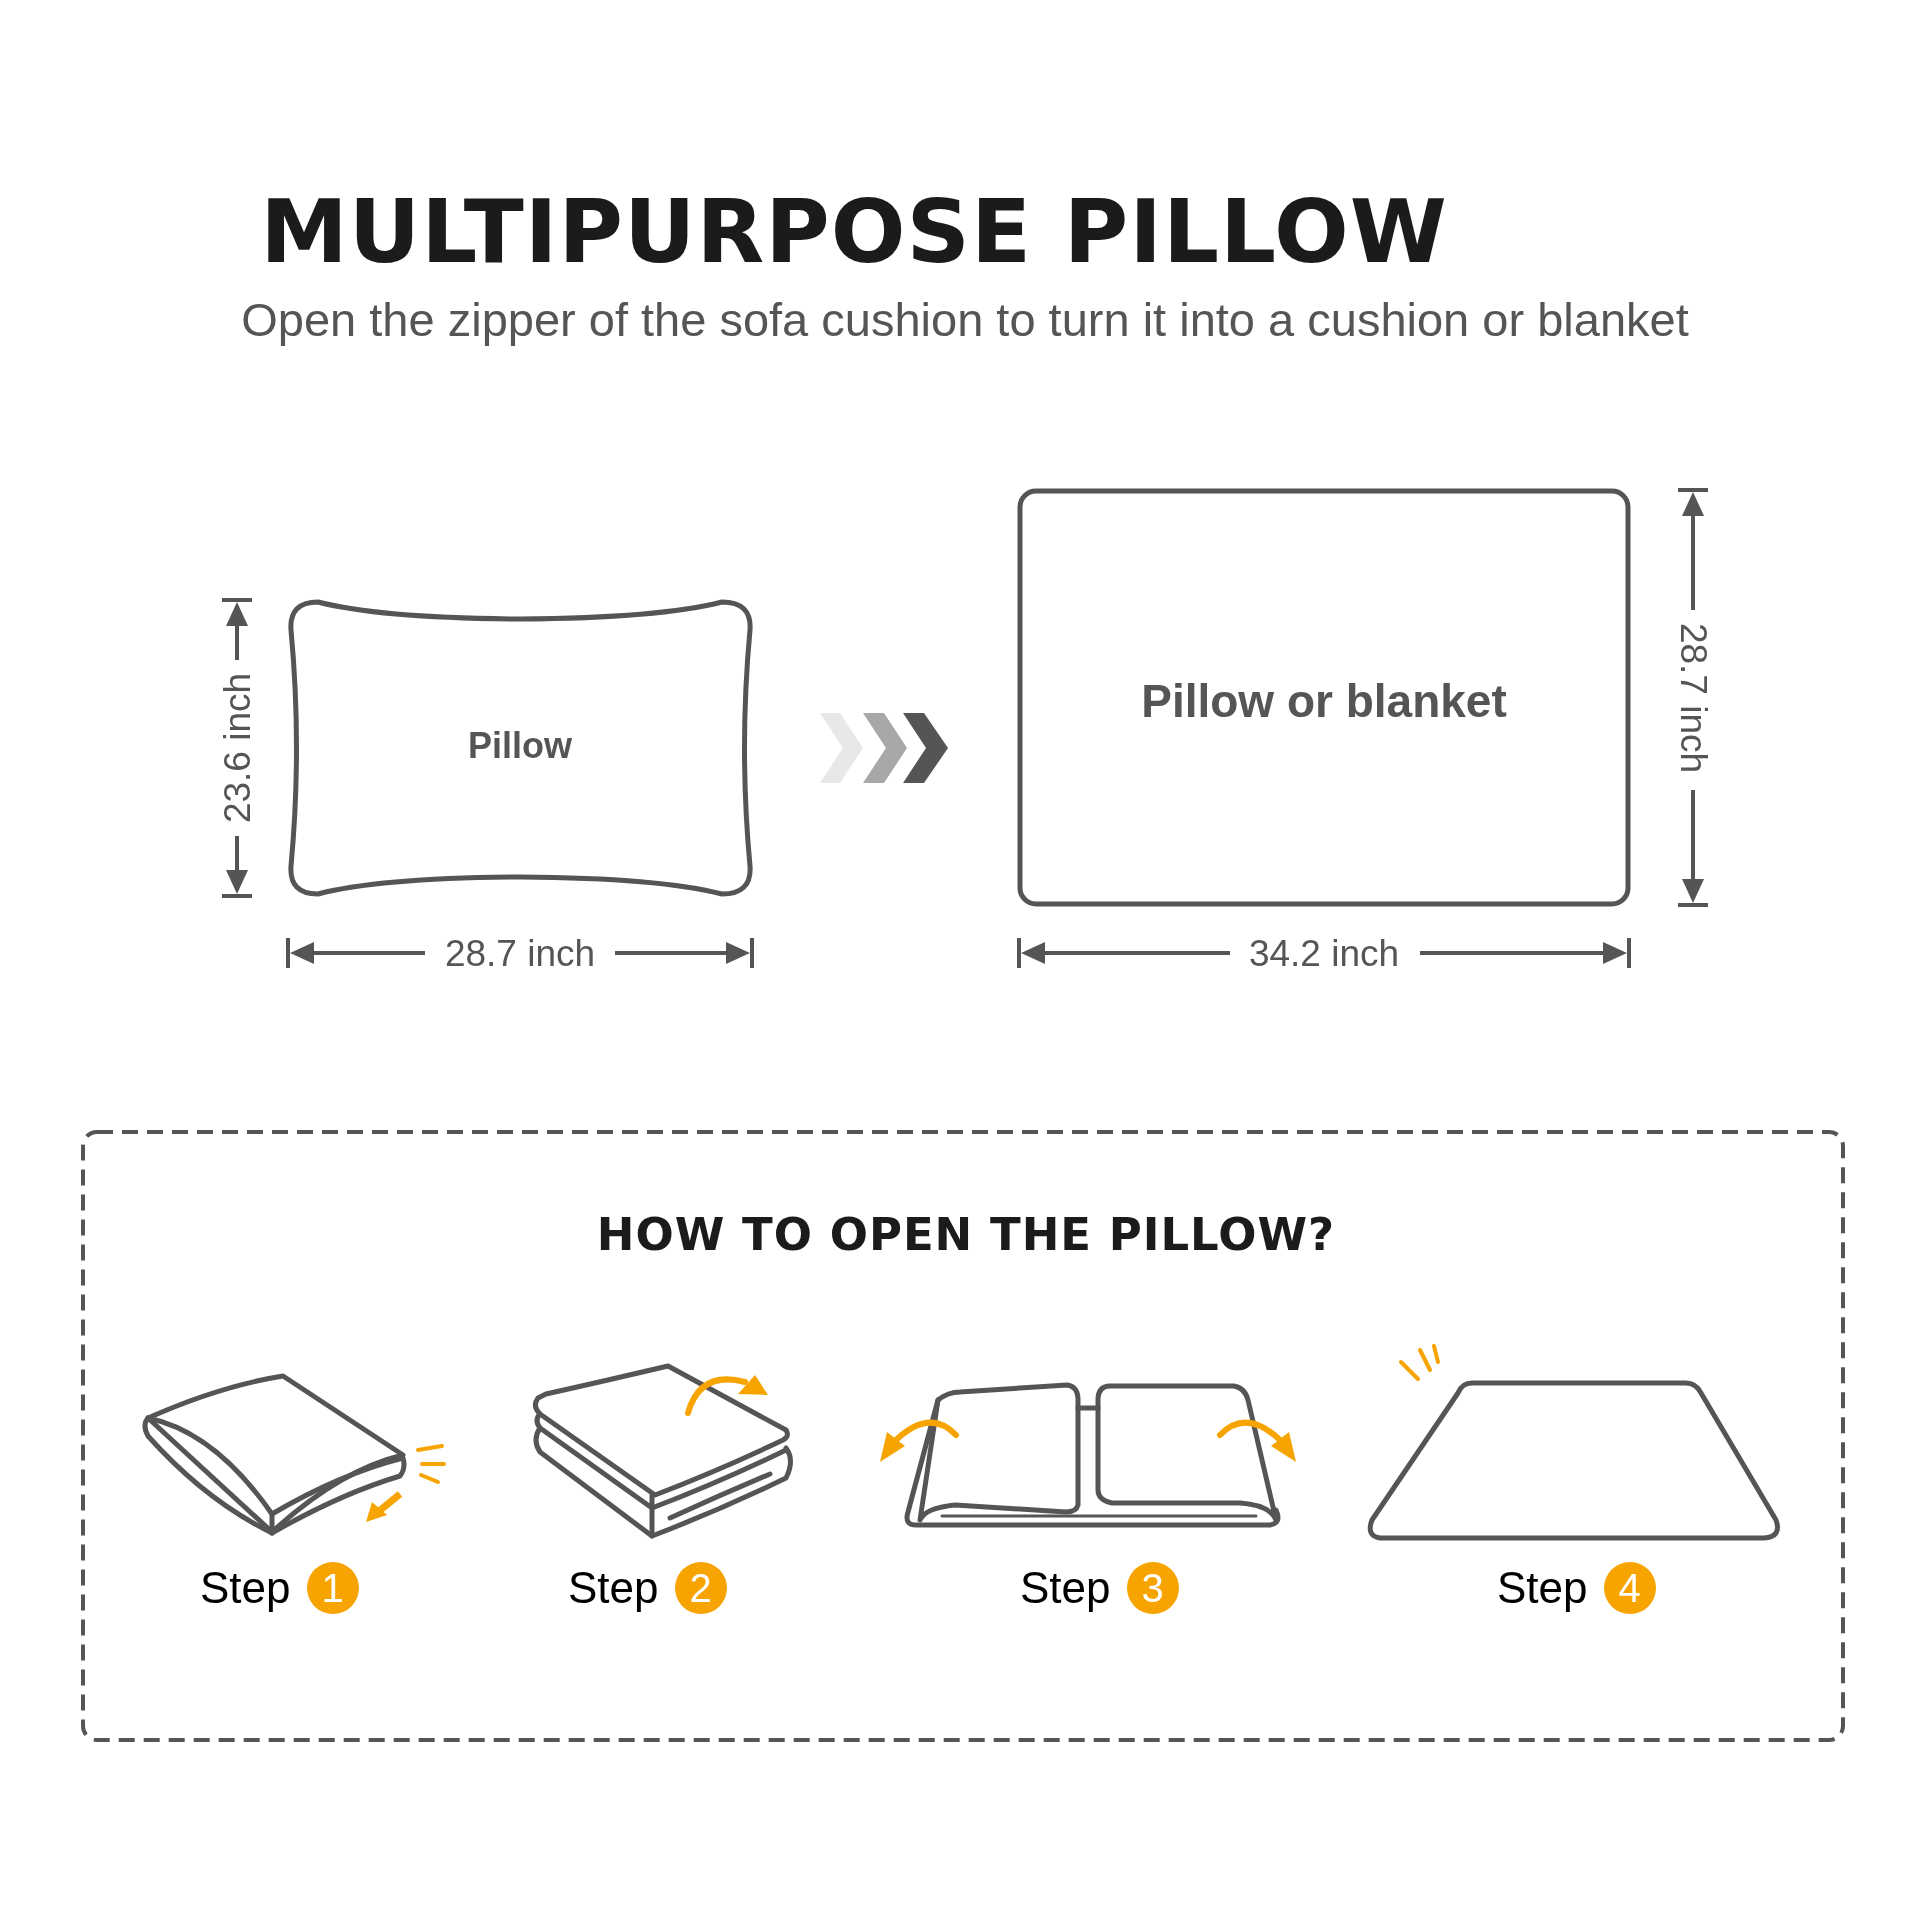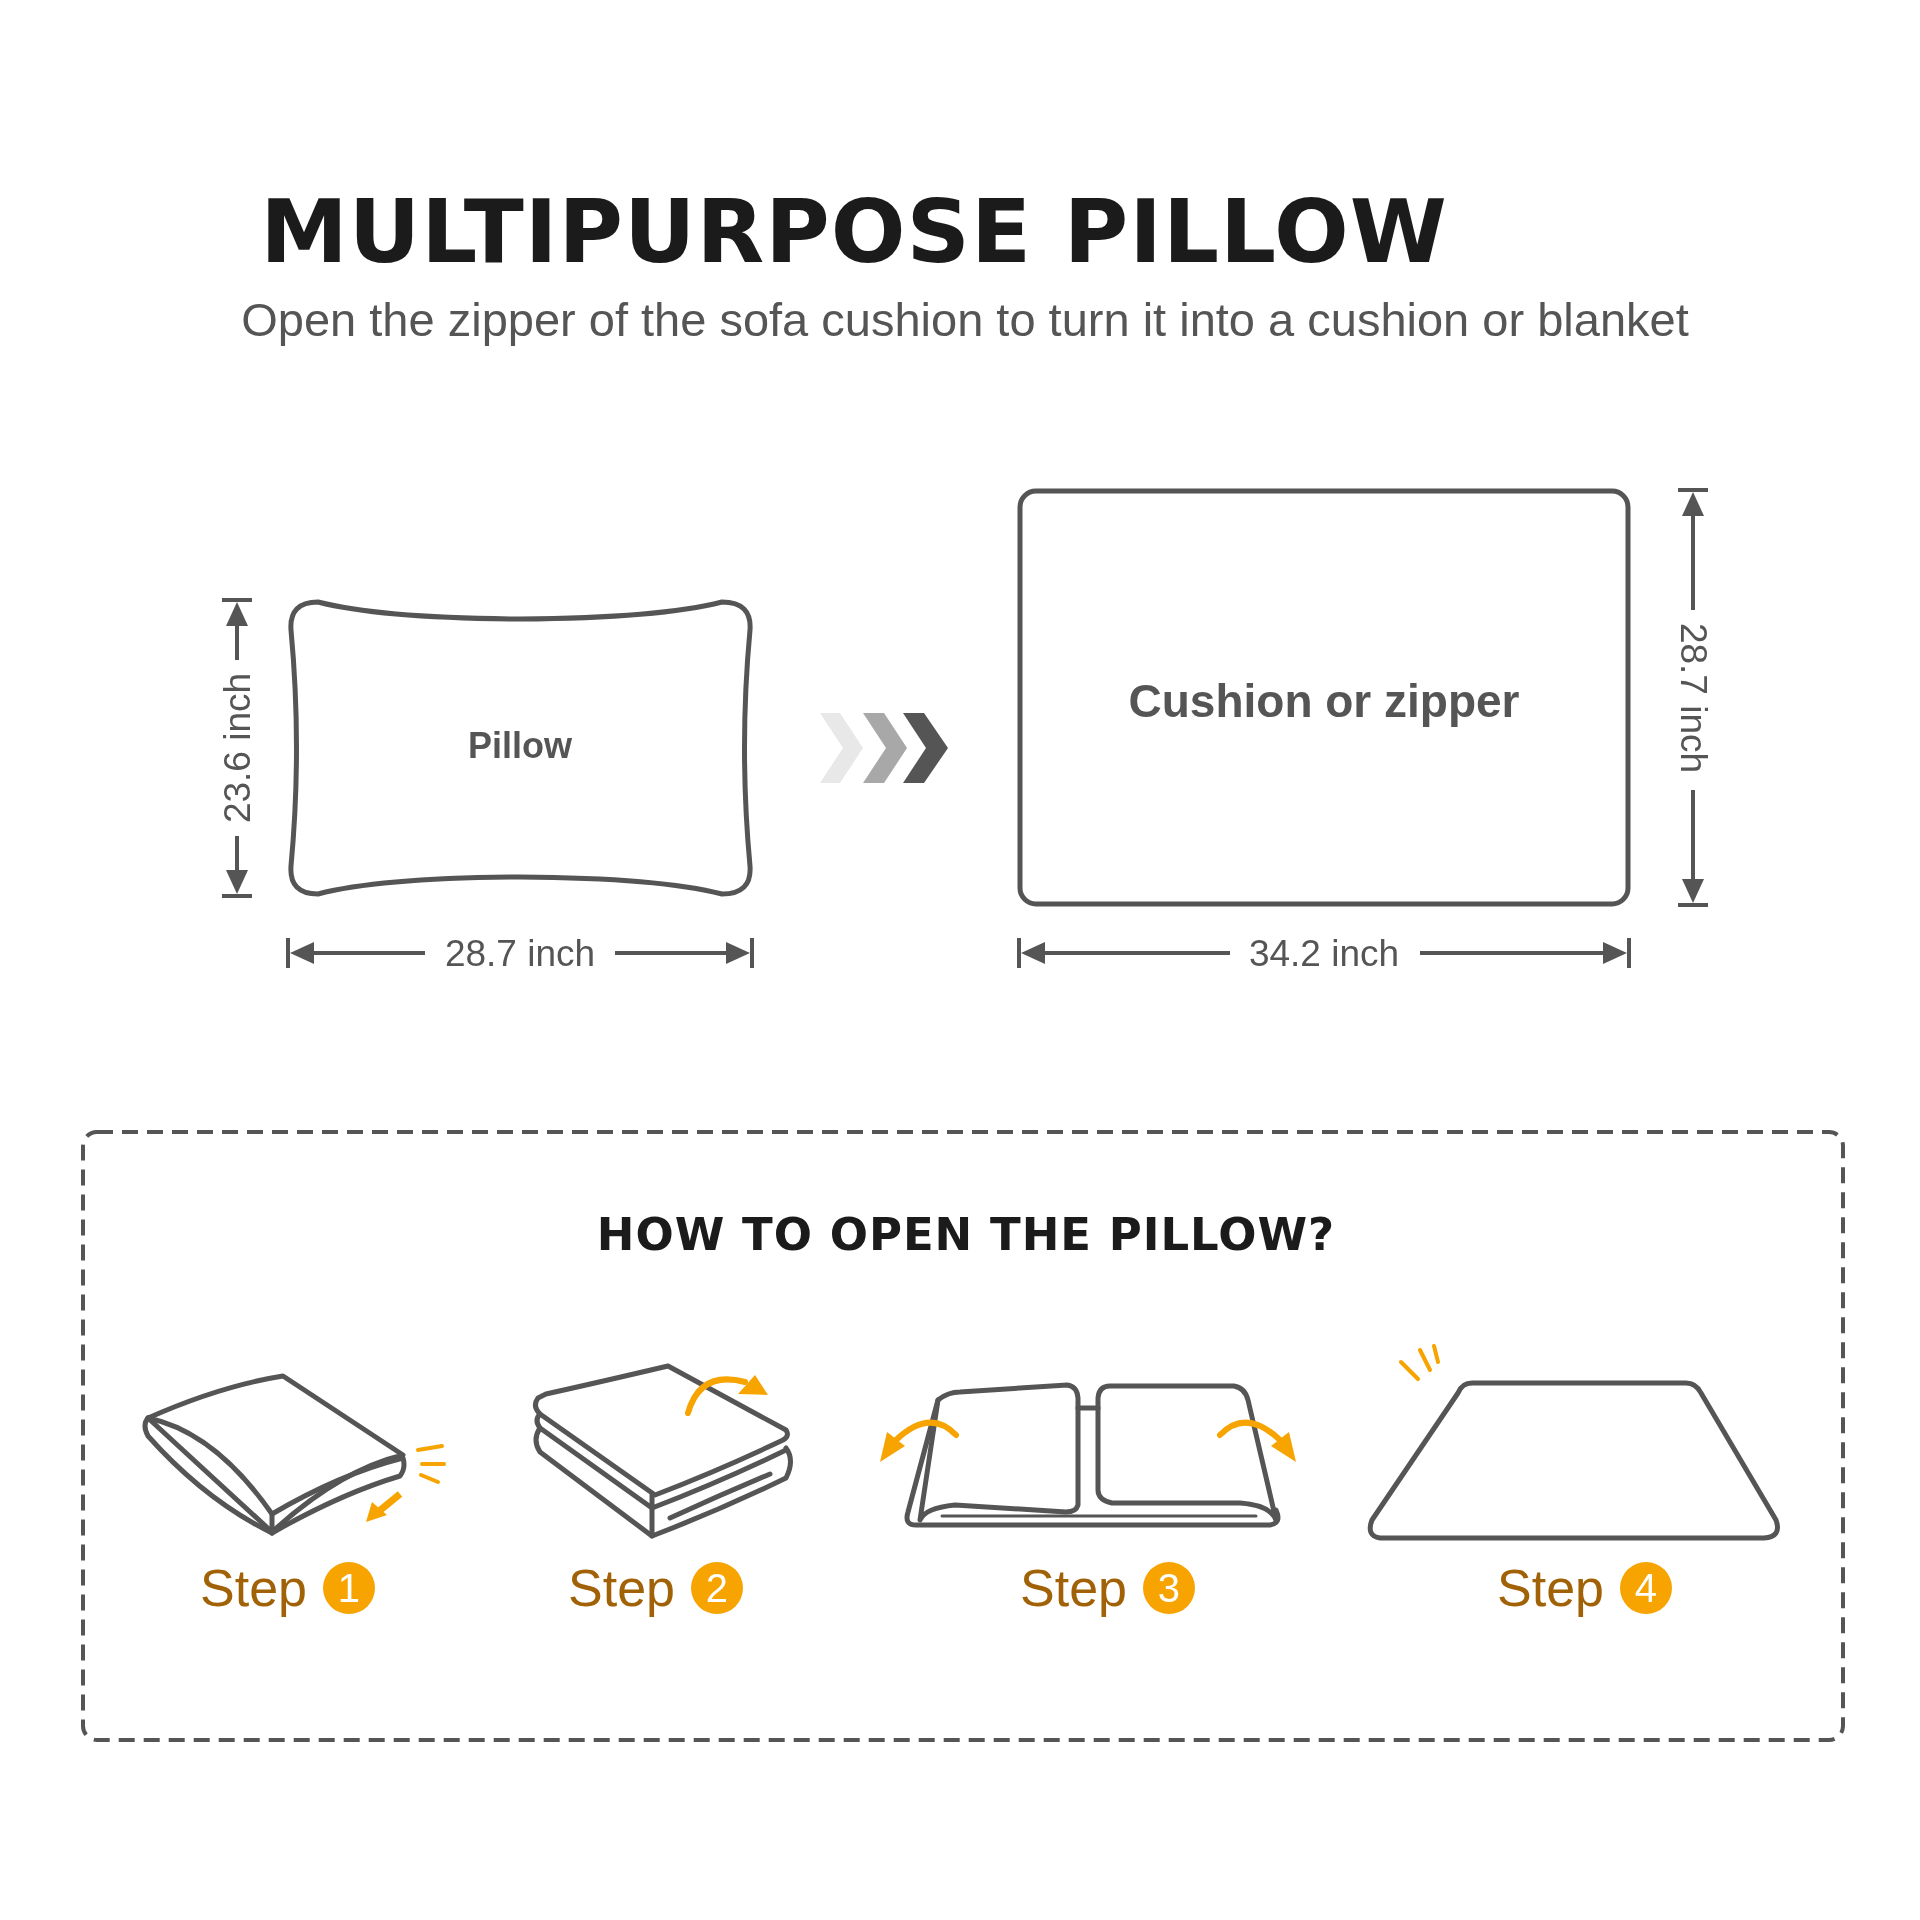--- a/index.html
+++ b/index.html
@@ -10,21 +10,21 @@
            font-family: "DejaVu Sans", "Liberation Sans", sans-serif;
            font-weight: bold; font-size: 88px; letter-spacing: 1px; color: #1b1b1b; line-height: 1; }
   .subtitle { left: 0; width: 1930px; top: 296px; text-align: center;
               font-size: 47px; color: #555555; line-height: 1; }
   .shape-label { font-weight: bold; color: #555555; text-align: center; line-height: 1; }
   .dim-label { font-size: 37px; color: #555555; line-height: 1; background: #fff; padding: 0 14px; }
   .howto { left: 0; width: 1932px; top: 1212px; text-align: center;
            font-family: "DejaVu Sans", "Liberation Sans", sans-serif;
            font-weight: bold; font-size: 45px; letter-spacing: 1px; color: #1b1b1b; line-height: 1; }
   .step { display: flex; align-items: center; gap: 16px; }
-  .step-text { font-size: 52px; color: #a16207; line-height: 1; }
+  .step-text { font-size: 44px; color: #000000; line-height: 1; }
   .step-num { width: 52px; height: 52px; border-radius: 50%; background: #f7a400; color: #ffffff;
               font-size: 40px; display: flex; align-items: center; justify-content: center; line-height: 1; }
   svg { position: absolute; overflow: visible; }
 </style>
 </head>
 <body>
 
 <div class="abs title">MULTIPURPOSE PILLOW</div>
 <div class="abs subtitle">Open the zipper of the sofa cushion to turn it into a cushion or blanket</div>
 
@@ -69,21 +69,21 @@
 
 <svg width="1920" height="1920" style="left:0;top:0;">
   <polygon points="820,713 840,713 863,748 840,783 820,783 843,748" fill="#e8e8e8"></polygon>
   <polygon points="863,713 884,713 907,748 884,783 863,783 886,748" fill="#a8a8a8"></polygon>
   <polygon points="903,713 924,713 948,748 924,783 903,783 926,748" fill="#555555"></polygon>
 </svg>
 
 <svg width="1920" height="1920" style="left:0;top:0;">
   <rect x="1020" y="491" width="608" height="413" rx="16" ry="16" fill="none" stroke="#555555" stroke-width="5"></rect>
 </svg>
-<div class="abs shape-label" style="left:1020px; width:608px; top:678px; font-size:46px;">Cushion or zipper</div>
+<div class="abs shape-label" style="left:1020px; width:608px; top:678px; font-size:46px;">Pillow or blanket</div>
 
 <svg width="1920" height="1920" style="left:0;top:0;">
   <line x1="1678" y1="490" x2="1708" y2="490" stroke="#555" stroke-width="4"></line>
   <line x1="1678" y1="905" x2="1708" y2="905" stroke="#555" stroke-width="4"></line>
   <line x1="1693" y1="510" x2="1693" y2="610" stroke="#555" stroke-width="4"></line>
   <line x1="1693" y1="790" x2="1693" y2="885" stroke="#555" stroke-width="4"></line>
   <polygon points="1693,492 1682,516 1704,516" fill="#555"></polygon>
   <polygon points="1693,903 1682,879 1704,879" fill="#555"></polygon>
 </svg>
 <div class="abs" style="left:1693px; top:698px; transform: translate(-50%,-50%) rotate(90deg);">

